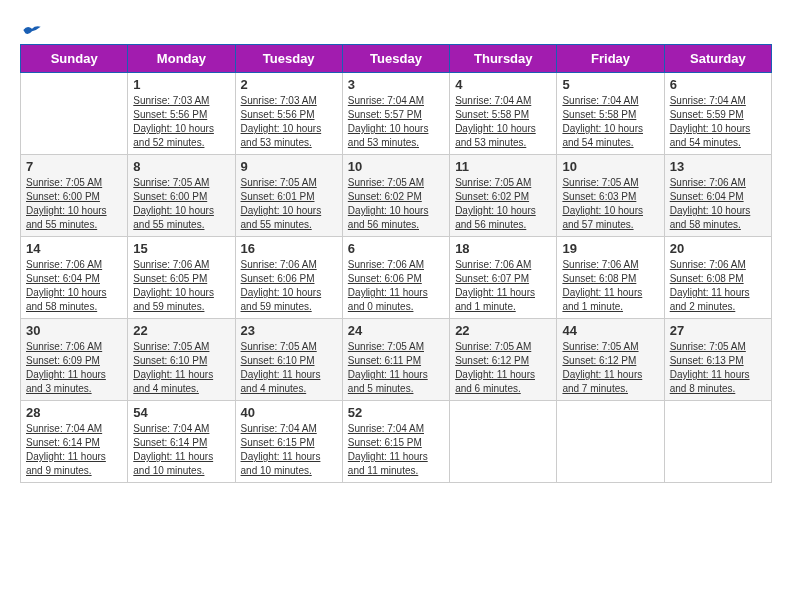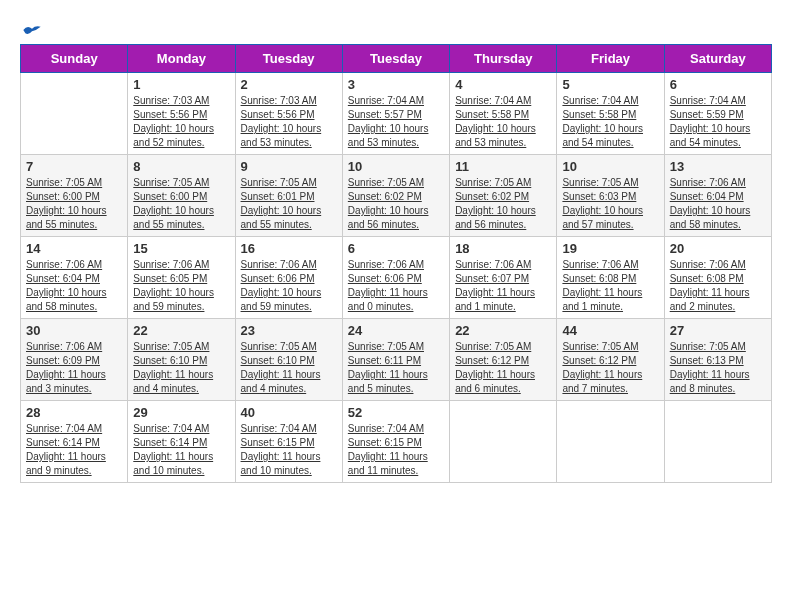--- a/index.html
+++ b/index.html
@@ -234,21 +234,21 @@
           <div class="day-number">27</div>
           <div class="day-info">Sunrise: 7:05 AM<br>Sunset: 6:13 PM<br>Daylight: 11 hours and 8 minutes.</div>
         </td>
       </tr>
       <tr>
         <td>
           <div class="day-number">28</div>
           <div class="day-info">Sunrise: 7:04 AM<br>Sunset: 6:14 PM<br>Daylight: 11 hours and 9 minutes.</div>
         </td>
         <td>
-          <div class="day-number">29</div>
+          <div class="day-number">54</div>
           <div class="day-info">Sunrise: 7:04 AM<br>Sunset: 6:14 PM<br>Daylight: 11 hours and 10 minutes.</div>
         </td>
         <td>
           <div class="day-number">40</div>
           <div class="day-info">Sunrise: 7:04 AM<br>Sunset: 6:15 PM<br>Daylight: 11 hours and 10 minutes.</div>
         </td>
         <td>
           <div class="day-number">52</div>
           <div class="day-info">Sunrise: 7:04 AM<br>Sunset: 6:15 PM<br>Daylight: 11 hours and 11 minutes.</div>
         </td>

